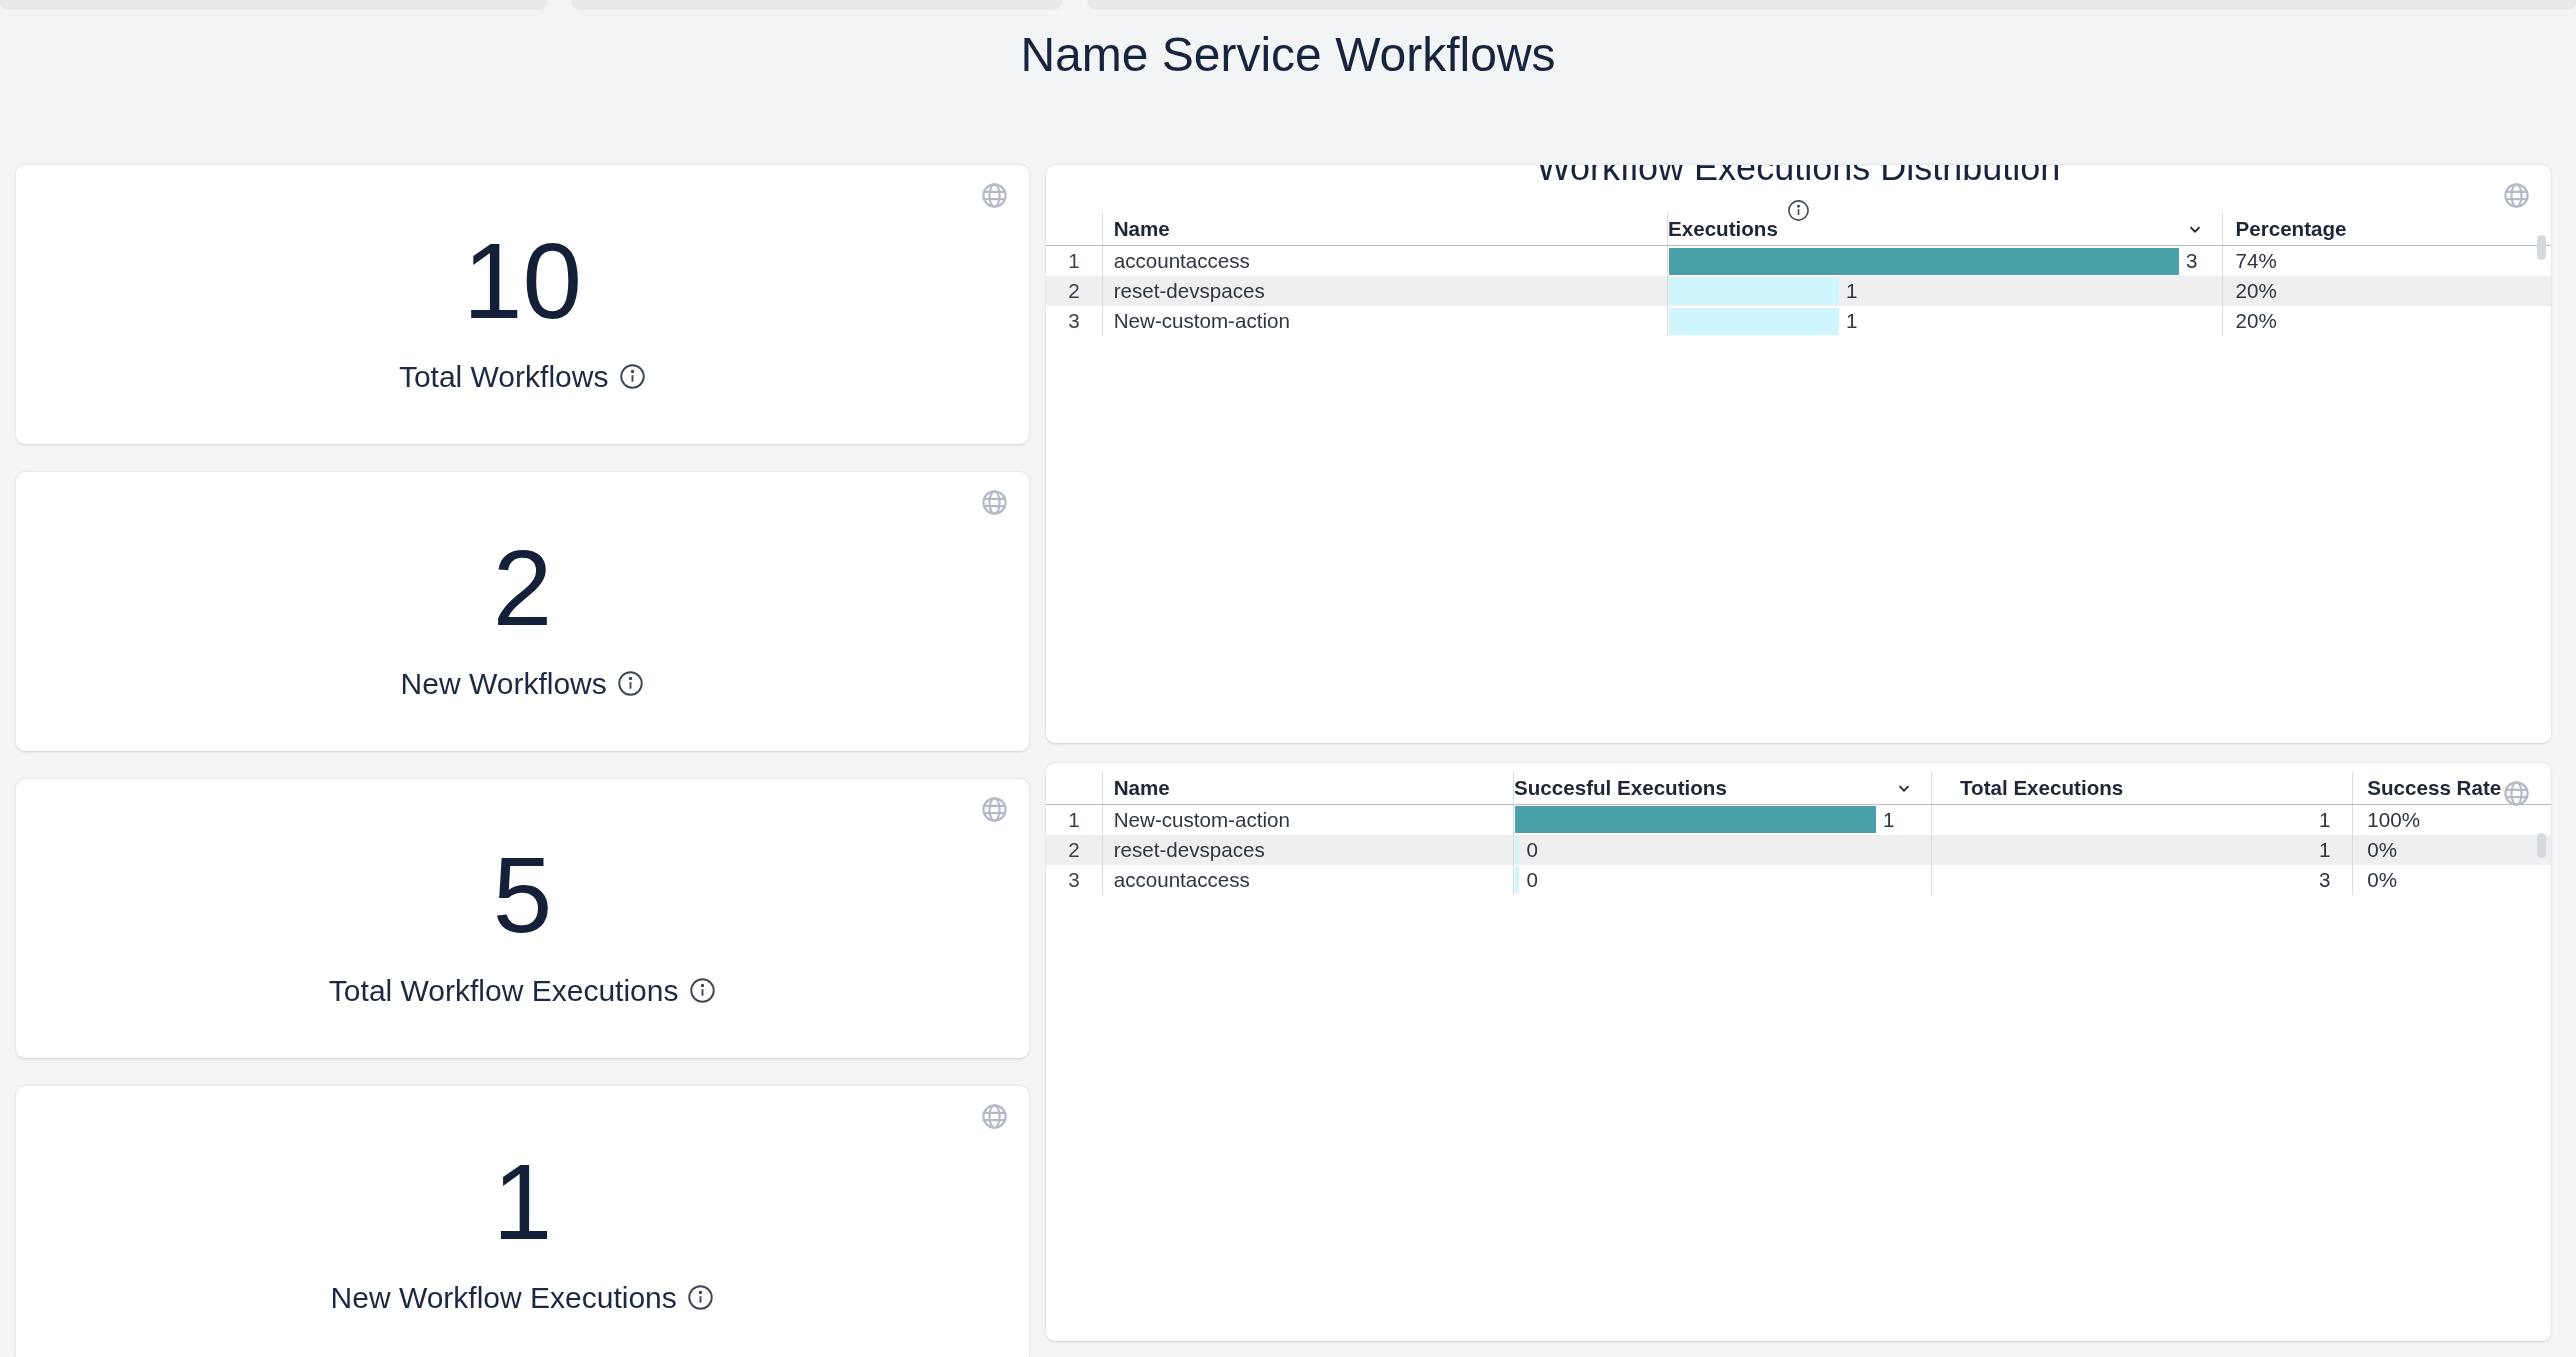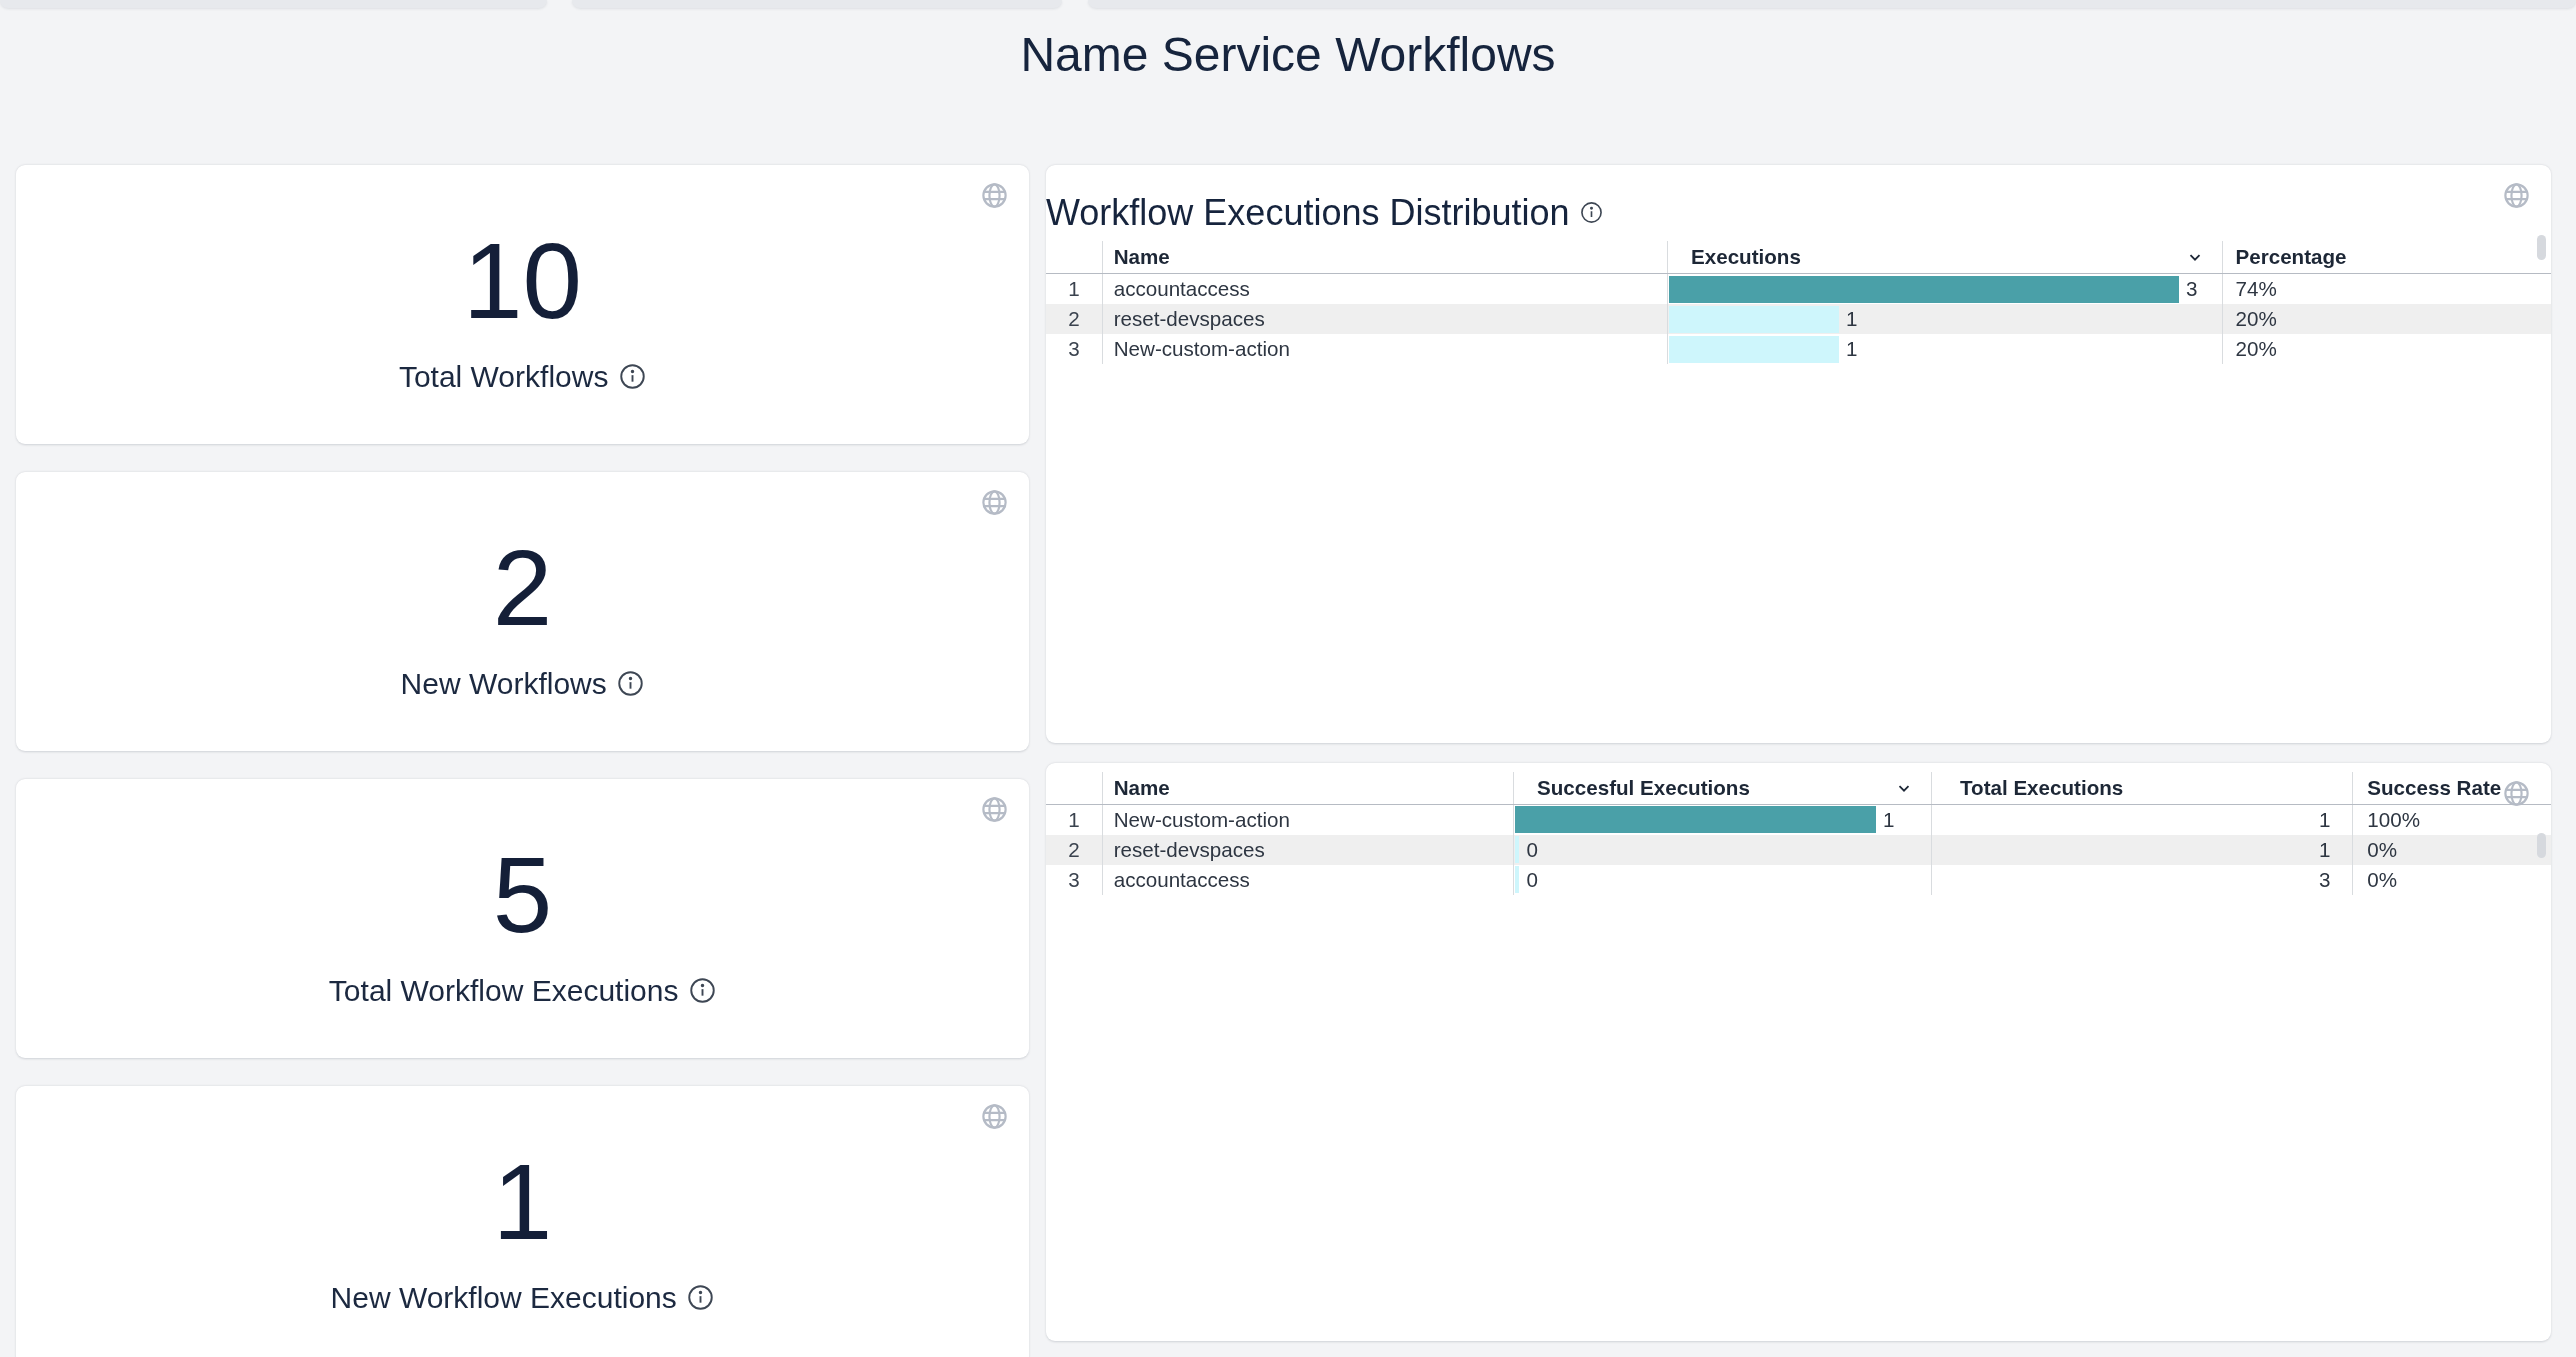--- a/index.html
+++ b/index.html
@@ -28,22 +28,22 @@
   .stat-value{font-size:107px;line-height:1;font-weight:500;color:#141f38;margin-top:12.5px;}
   .stat-label-row{display:flex;align-items:center;gap:10.7px;margin-top:25px;
                   font-size:30px;color:#1c2940;}
 
   .globe-btn{position:absolute;top:16px;right:19.7px;width:29px;height:29px;color:#b5bbc6;cursor:pointer;}
   .globe-btn svg{width:100%;height:100%;}
   .info-btn{display:inline-flex;color:#3e4754;}
 
   
   .table-card{height:578px;overflow:hidden;}
-  .table-title-row{display:flex;align-items:center;gap:10.7px;
-                   padding-top:28px;height:39px;font-size:36px;font-weight:500;color:#16243d;}
+  .table-title-row{display:flex;align-items:center;justify-content:center;gap:10.7px;
+                   padding-top:0;height:39px;font-size:36px;font-weight:500;color:#16243d;flex-direction:column;}
   .table-title-row h2{margin:0;font-size:36px;font-weight:500;color:#16243d;}
 
   .tbl{margin-top:9px;}
   .hrow{display:flex;height:32px;align-items:stretch;border-bottom:1.8px solid #b6bbc3;
         font-weight:700;font-size:20.6px;color:#1d2736;}
   .tbody .trow{display:flex;height:30px;align-items:stretch;font-size:20.6px;color:#2e3642;}
   .tbody .trow:nth-child(even){background:#efefef;}
 
   .cell{display:flex;align-items:center;box-sizing:border-box;min-width:0;margin-left:9px;}
   .cell+.cell{border-left:0.9px solid #d9dcdf;}
@@ -51,21 +51,21 @@
 
   .t1 .c-name{width:556px;padding-left:10.7px;flex:none;}
   .t1 .c-exec{width:546px;flex:none;}
   .t1 .c-pct{flex:1;padding-left:12.5px;}
 
   .t2 .c-name{width:402px;padding-left:10.7px;flex:none;}
   .t2 .c-succ{width:409px;flex:none;}
   .t2 .c-total{width:412px;flex:none;}
   .t2 .c-rate{flex:1;padding-left:14.3px;}
 
-  .h-sort{justify-content:space-between;padding-left:23px;padding-right:9px;}
+  .h-sort{justify-content:space-between;padding-left:0;padding-right:9px;}
   .h-pad{padding-left:28px;}
   .sort-icon{display:inline-flex;color:#1d2736;}
 
   .bar-cell{padding:1.8px 0 1.8px 0.9px;}
   .bar-track{display:flex;align-items:center;height:100%;}
   .t1 .bar-track{width:510px;}
   .t2 .bar-track{width:361px;}
   .bar{height:27px;flex:none;}
   .bar-label{margin-left:7.2px;color:#2e3642;flex:none;}
 

